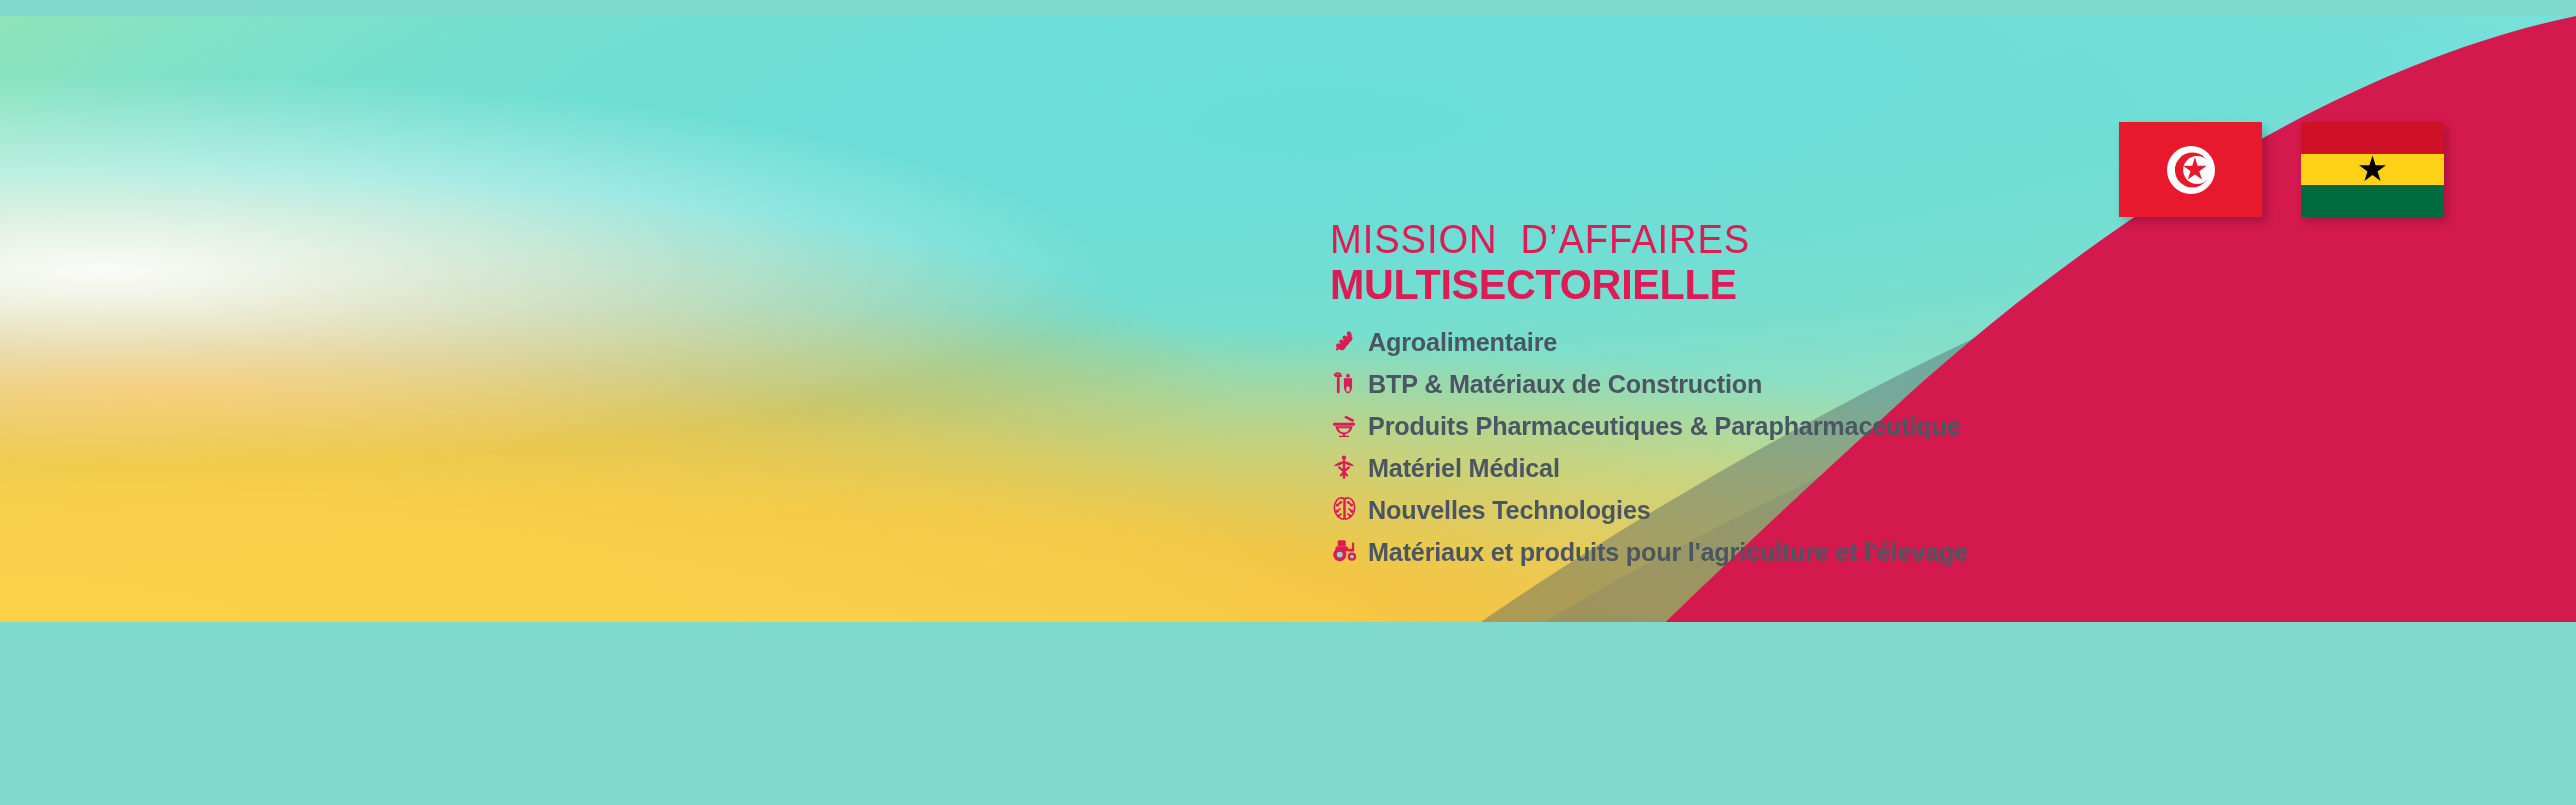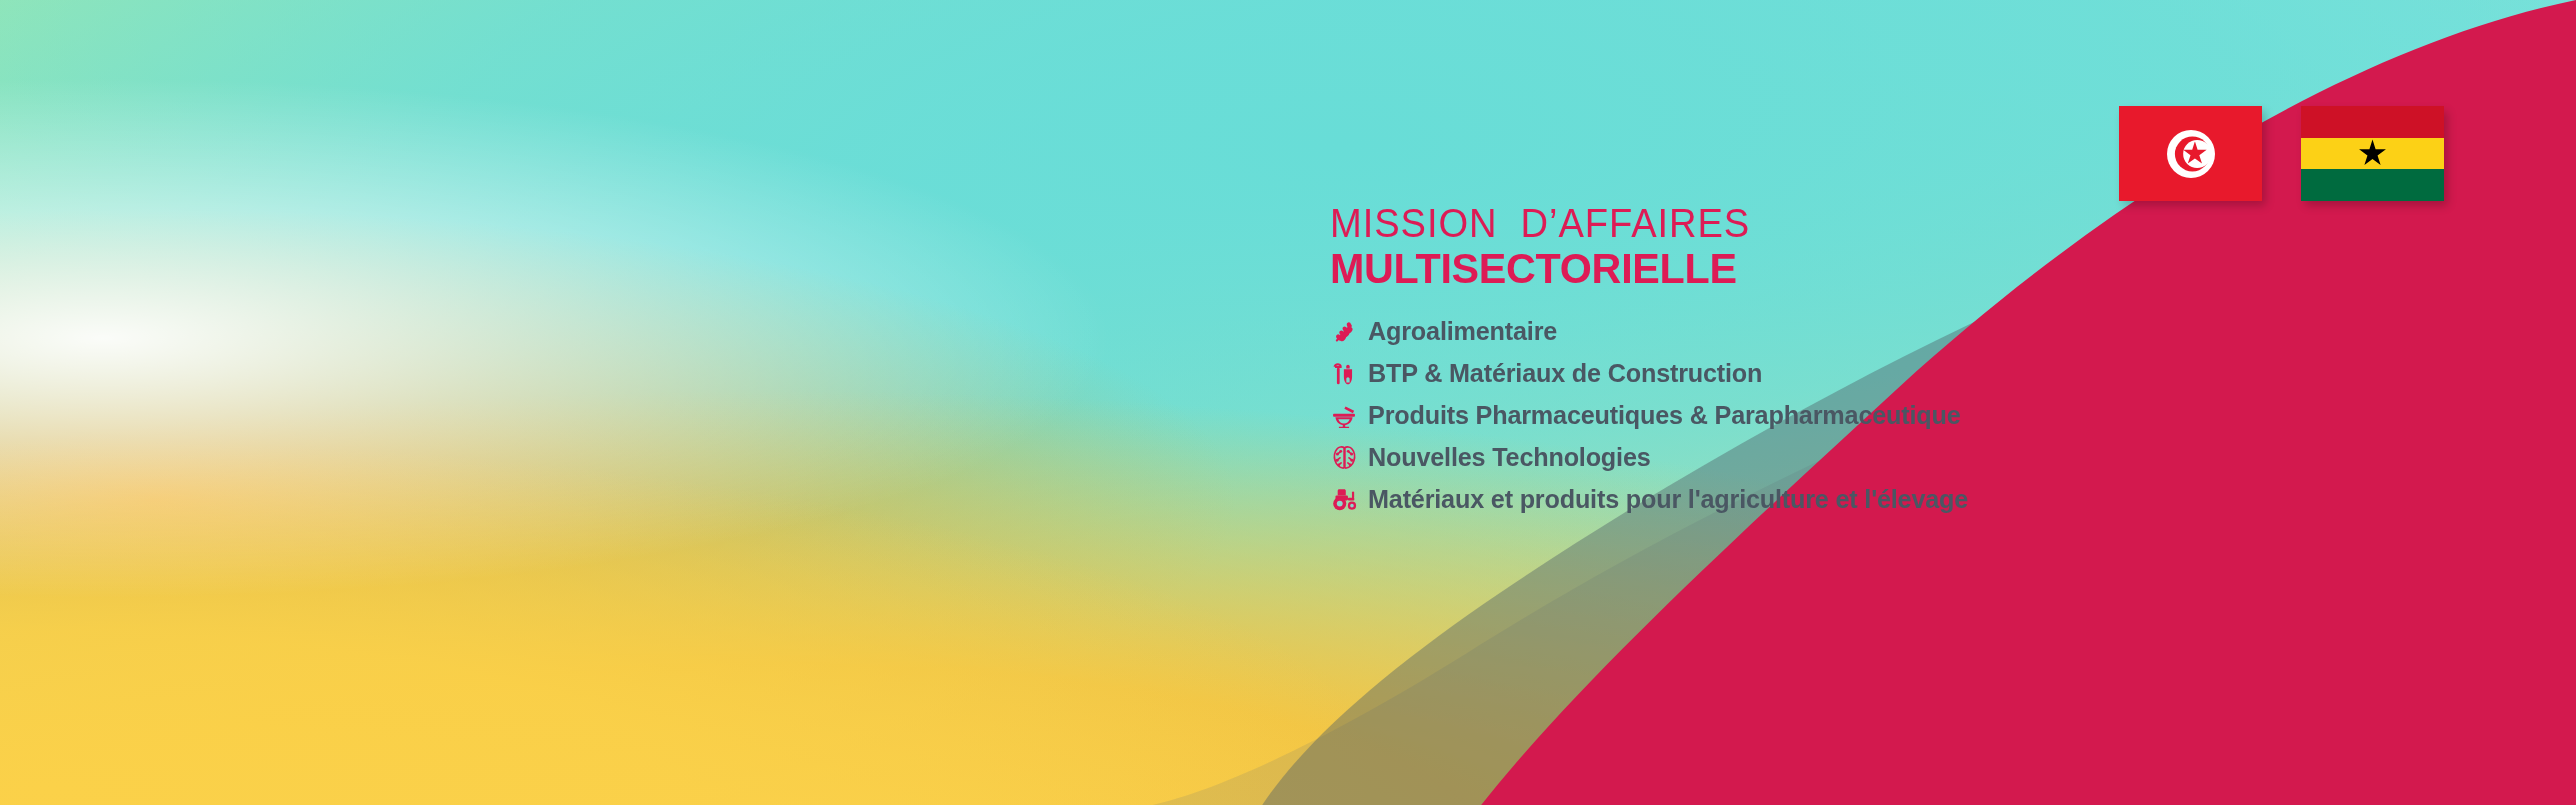--- a/index.html
+++ b/index.html
@@ -5,22 +5,23 @@
   * { margin:0; padding:0; box-sizing:border-box; }
   html, body {
     width:2576px; height:805px;
     overflow:hidden;
     background:#7fd9cf;
     font-family:"Liberation Sans", sans-serif;
   }
 
   #banner {
     position:relative;
-    width:2576px; height:805px;
+    width:2576px; height:606px;
     overflow:hidden;
+    margin-top:16px;
   }
 
   
   .bg-base {
     position:absolute; inset:0;
     background:
       radial-gradient(115% 95% at 4% 42%,  rgba(255,255,255,0.95) 0%, rgba(255,255,255,0.55) 14%, rgba(255,255,255,0.0) 34%),
       radial-gradient(85% 70% at 2% 98%,   #fbd149 0%, rgba(251,209,73,0.85) 28%, rgba(251,209,73,0) 62%),
       radial-gradient(95% 85% at 30% 108%, #fbd14b 0%, rgba(247,195,60,0.9) 30%, rgba(247,195,60,0) 70%),
       radial-gradient(70% 60% at 6% 62%,   #eaa428 0%, rgba(234,164,40,0.55) 26%, rgba(234,164,40,0) 60%),
@@ -115,21 +116,20 @@
     margin-top:1.3px;
     white-space:pre;
   }
 
   .sector-list {
     list-style:none;
     margin-top:19.3px;
   }
   .sector-item {
     display:flex;
-    align-items:center;
     gap:10.3px;
     height:42px;
   }
   .sector-icon {
     width:28px; min-width:28px; height:28px;
     display:flex; align-items:center; justify-content:center;
   }
   .sector-icon svg { display:block; }
   .sector-label {
     font-family:"Liberation Sans", sans-serif;
@@ -225,20 +225,34 @@
               <path d="M22.4 5.4 L35.6 12.1 L33.7 15.6 L20.6 8.9 Z"></path>
               <rect x="3.2" y="16.4" width="33.6" height="4.6" rx="1.3"></rect>
               <path d="M6.8 21.8 L33.2 21.8 C32.4 28.6 27.6 33.2 21.9 33.9 L21.9 36.6 L27.8 36.6 L27.8 38.4 L12.2 38.4 L12.2 36.6 L18.1 36.6 L18.1 33.9 C12.4 33.2 7.6 28.6 6.8 21.8 Z
                        M11.2 25.0 C12.6 29.4 16.0 31.5 20.0 31.5 C24.0 31.5 27.4 29.4 28.8 25.0 Z"></path>
             </g>
           </svg>
         </span>
         <span class="sector-label">Produits Pharmaceutiques &amp; Parapharmaceutique</span>
       </li>
 
+      <li class="sector-item">
+        <span class="sector-icon">
+          <svg width="26" height="26" viewBox="0 0 40 40" xmlns="http://www.w3.org/2000/svg">
+            <g fill="#dd1b55">
+              <circle cx="20" cy="5.6" r="3.4"></circle>
+              <rect x="18.2" y="9.0" width="3.6" height="29.2" rx="1.8"></rect>
+              <path d="M19.0 11.2 C14.0 11.8 8.0 14.6 4.2 18.6 C9.2 19.0 15.0 17.0 19.0 14.2 Z"></path>
+              <path d="M21.0 11.2 C26.0 11.8 32.0 14.6 35.8 18.6 C30.8 19.0 25.0 17.0 21.0 14.2 Z"></path>
+              <path d="M19.3 20.2 L19.3 24.0 L12.6 18.4 L10.4 21.0 L18.0 27.4 L13.2 32.8 L15.7 35.0 L20.0 30.2 L24.3 35.0 L26.8 32.8 L22.0 27.4 L29.6 21.0 L27.4 18.4 L20.7 24.0 L20.7 20.2 Z"></path>
+            </g>
+          </svg>
+        </span>
+        <span class="sector-label">Matériel Médical</span>
+      </li>
 
       <li class="sector-item">
         <span class="sector-icon">
           <svg width="27" height="27" viewBox="0 0 42 42" xmlns="http://www.w3.org/2000/svg">
             <g stroke="#dd1b55" stroke-width="2.6" fill="none" stroke-linecap="round" stroke-linejoin="round">
               <path d="M21 6.2 C17.6 3.4 12.0 4.2 9.0 8.0 C5.6 12.2 4.4 19.4 6.4 26.0 C8.2 32.0 13.4 36.8 18.2 37.4 C20.0 37.6 21 36.6 21 34.8 Z"></path>
               <path d="M21 6.2 C24.4 3.4 30.0 4.2 33.0 8.0 C36.4 12.2 37.6 19.4 35.6 26.0 C33.8 32.0 28.6 36.8 23.8 37.4 C22.0 37.6 21 36.6 21 34.8 Z"></path>
               <path d="M21 6.2 L21 34.8"></path>
               <path d="M14.4 12.2 L11.0 15.0"></path>
               <path d="M14.0 21.6 L10.4 24.4"></path>

